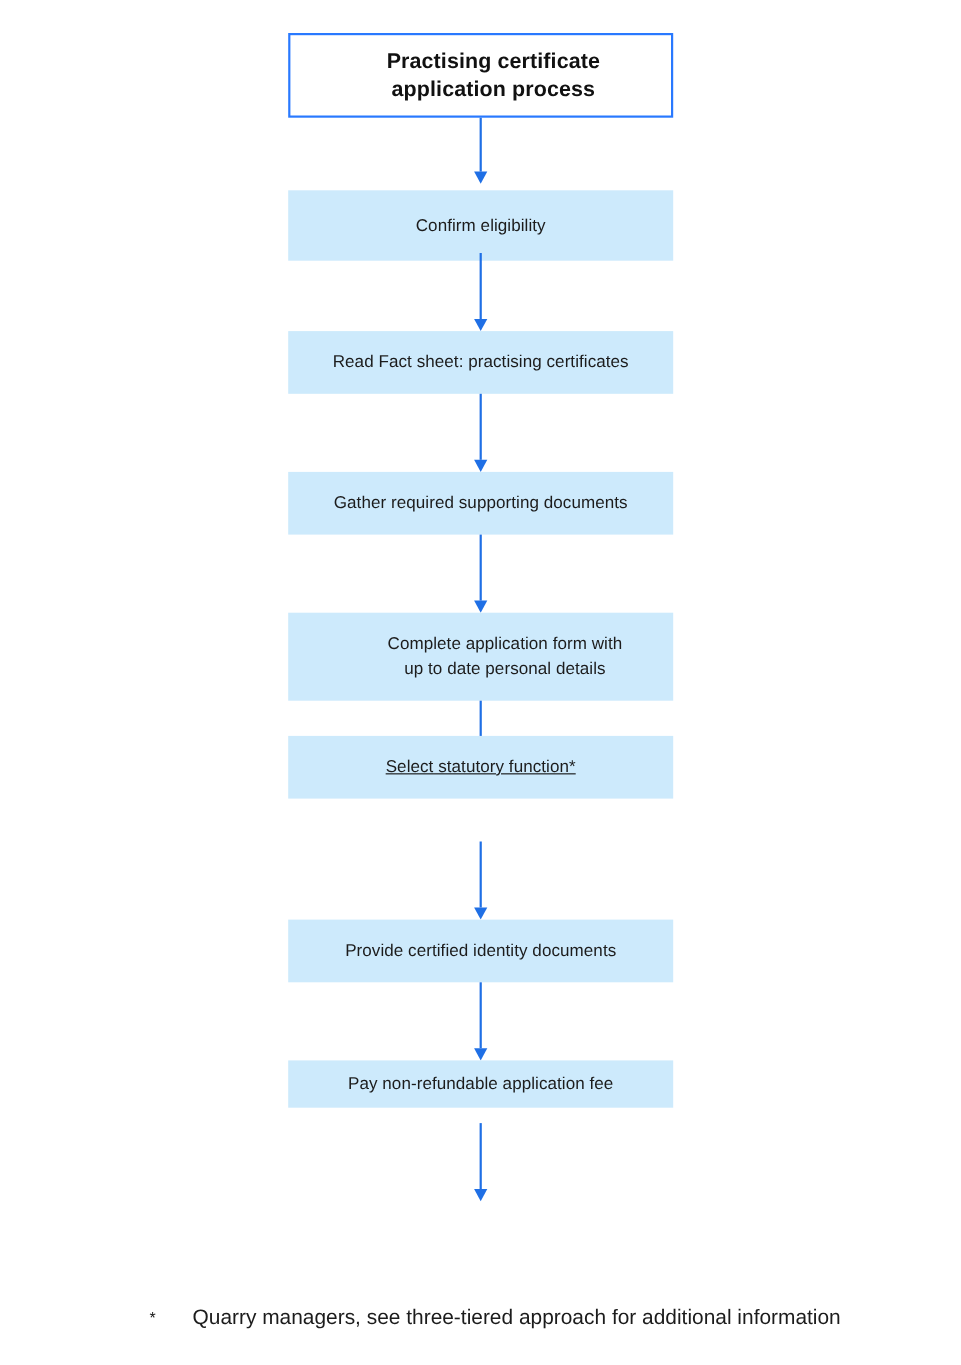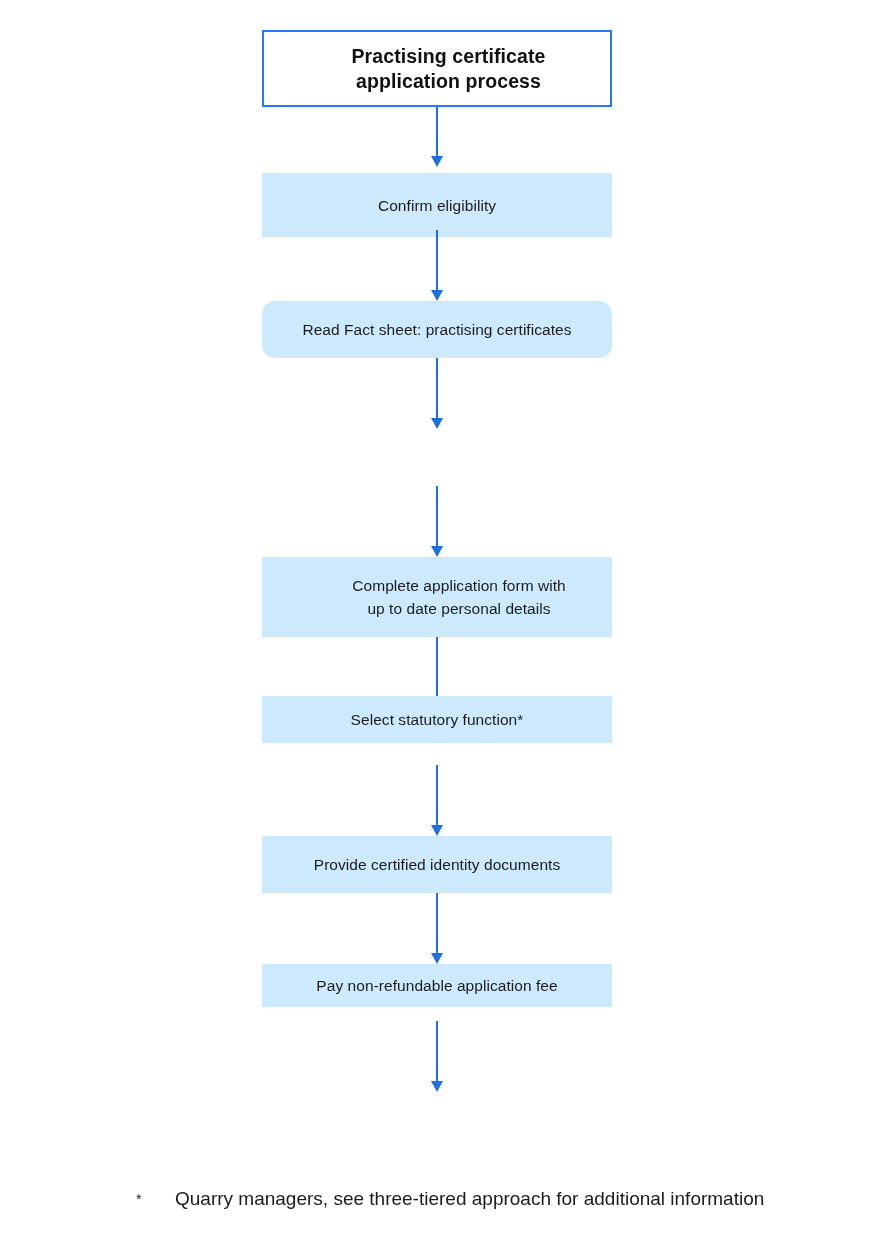--- a/index.html
+++ b/index.html
@@ -127,48 +127,51 @@
 
   <div class="node node-step" style="top:173px;height:64px;">
     <div class="node-label">Confirm eligibility</div>
   </div>
 
   <div class="connector" style="top:230px;height:71px;">
     <div class="conn-line" style="height:60px;"></div>
     <div class="conn-head" style="top:60px;"></div>
   </div>
 
-  <div class="node node-step" style="top:301px;height:57px;border-radius:13px;">
+  <div class="node node-step" style="top:301px;height:57px;">
     <div class="node-label">Read Fact sheet: practising certificates</div>
   </div>
 
   <div class="connector" style="top:358px;height:71px;">
     <div class="conn-line" style="height:60px;"></div>
     <div class="conn-head" style="top:60px;"></div>
   </div>
 
+  <div class="node node-step" style="top:429px;height:57px;">
+    <div class="node-label">Gather required supporting documents</div>
+  </div>
 
   <div class="connector" style="top:486px;height:71px;">
     <div class="conn-line" style="height:60px;"></div>
     <div class="conn-head" style="top:60px;"></div>
   </div>
 
   <div class="node node-step" style="top:557px;height:80px;padding-left:44px;">
     <div class="node-label">
       <span>Complete application form with</span><br>
       <span>up to date personal details</span>
     </div>
   </div>
 
   <div class="connector" style="top:637px;height:71px;">
     <div class="conn-line" style="height:60px;"></div>
     <div class="conn-head" style="top:60px;"></div>
   </div>
 
-  <div class="node node-step" style="top:696px;height:47px;">
+  <div class="node node-step" style="top:669px;height:57px;text-decoration:underline;">
     <div class="node-label">Select statutory function*</div>
   </div>
 
   <div class="connector" style="top:765px;height:71px;">
     <div class="conn-line" style="height:60px;"></div>
     <div class="conn-head" style="top:60px;"></div>
   </div>
 
   <div class="node node-step" style="top:836px;height:57px;">
     <div class="node-label">Provide certified identity documents</div>

